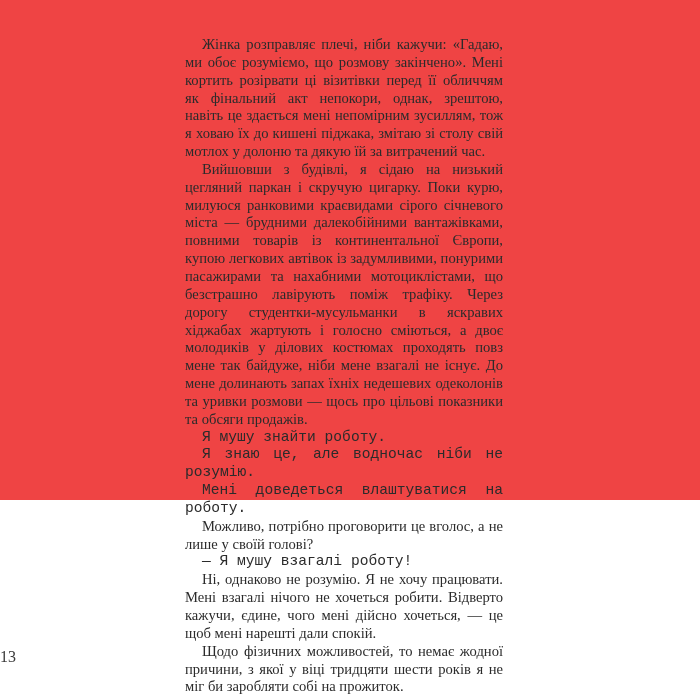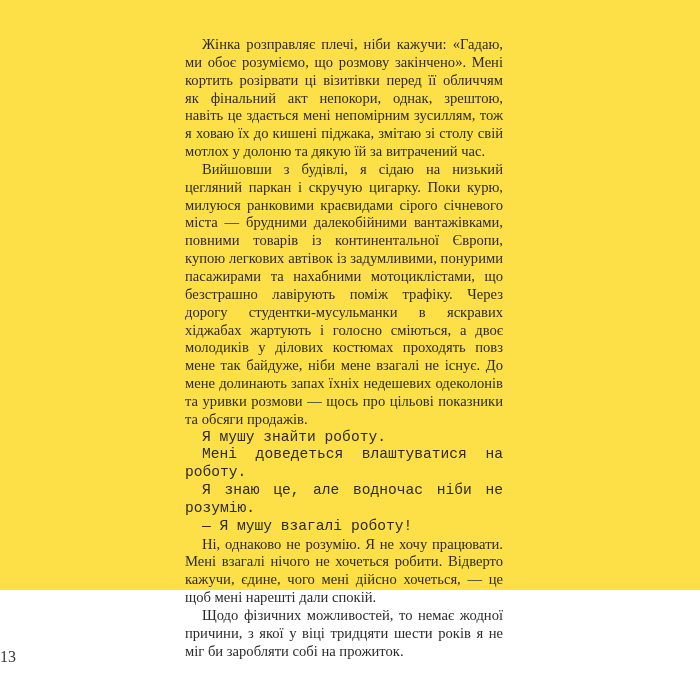--- a/index.html
+++ b/index.html
@@ -1,21 +1,21 @@
 <!DOCTYPE html>
 <html><head>
 <meta charset="utf-8">
 <style>
   html, body { margin: 0; padding: 0; }
   body {
     width: 700px; height: 700px; background: #ffffff; position: relative; overflow: hidden;
     font-family: "DejaVu Serif", "Liberation Serif", serif;
   }
   .page {
-    position: absolute; left: 0; top: 0; width: 700px; height: 590px; background: #fde047;
+    position: absolute; left: 0; top: 0; width: 700px; height: 500px; background: #ef4444;
   }
   .text-block {
     position: absolute; left: 185px; top: 36px; width: 318px;
     font-family: "Liberation Serif", "DejaVu Serif", serif;
     font-size: 14.6px; line-height: 17.85px; color: #2b2b2b;
     text-align: justify; hyphens: manual;
   }
   .text-block p {
     margin: 0; text-indent: 17px;
   }
@@ -27,20 +27,21 @@
   }
 </style>
 </head>
 <body>
 
 <div class="page">
   <div class="text-block">
     <p>Жінка розправляє плечі, ніби кажучи: «Гадаю, ми обоє розуміємо, що розмову закінчено». Мені кортить розірвати ці візитівки перед її обличчям як фінальний акт непокори, однак, зрештою, навіть це здається мені непомірним зусиллям, тож я ховаю їх до кишені піджака, змітаю зі столу свій мотлох у долоню та дякую їй за витрачений час.</p>
     <p>Вийшовши з будівлі, я сідаю на низький цегляний паркан і скручую цигарку. Поки курю, милуюся ранковими краєвидами сірого січневого міста — брудними далекобійними вантажівками, повними товарів із континентальної Європи, купою легкових автівок із задумливими, понурими пасажирами та нахабними мотоциклістами, що безстрашно лавірують поміж трафіку. Через дорогу студентки-мусульманки в яскравих хіджабах жартують і голосно сміються, а двоє молодиків у ділових костюмах проходять повз мене так байдуже, ніби мене взагалі не існує. До мене долинають запах їхніх недешевих одеколонів та уривки розмови — щось про цільові показники та обсяги продажів.</p>
     <p class="last-left">Я мушу знайти роботу.</p>
+    <p class="last-left">Я знаю це, але водночас ніби не розумію.</p>
     <p class="last-left">Мені доведеться влаштуватися на роботу.</p>
-    <p class="last-left">Я знаю це, але водночас ніби не розумію.</p>
+    <p>Можливо, потрібно проговорити це вголос, а не лише у своїй голові?</p>
     <p class="last-left">— Я мушу взагалі роботу!</p>
     <p>Ні, однаково не розумію. Я не хочу працювати. Мені взагалі нічого не хочеться робити. Відверто кажучи, єдине, чого мені дійсно хочеться, — це щоб мені нарешті дали спокій.</p>
     <p>Щодо фізичних можливостей, то немає жодної причини, з якої у віці тридцяти шести років я не міг би заробляти собі на прожиток.</p>
   </div>
   <div class="page-number">13</div>
 </div>
 
 </body></html>

